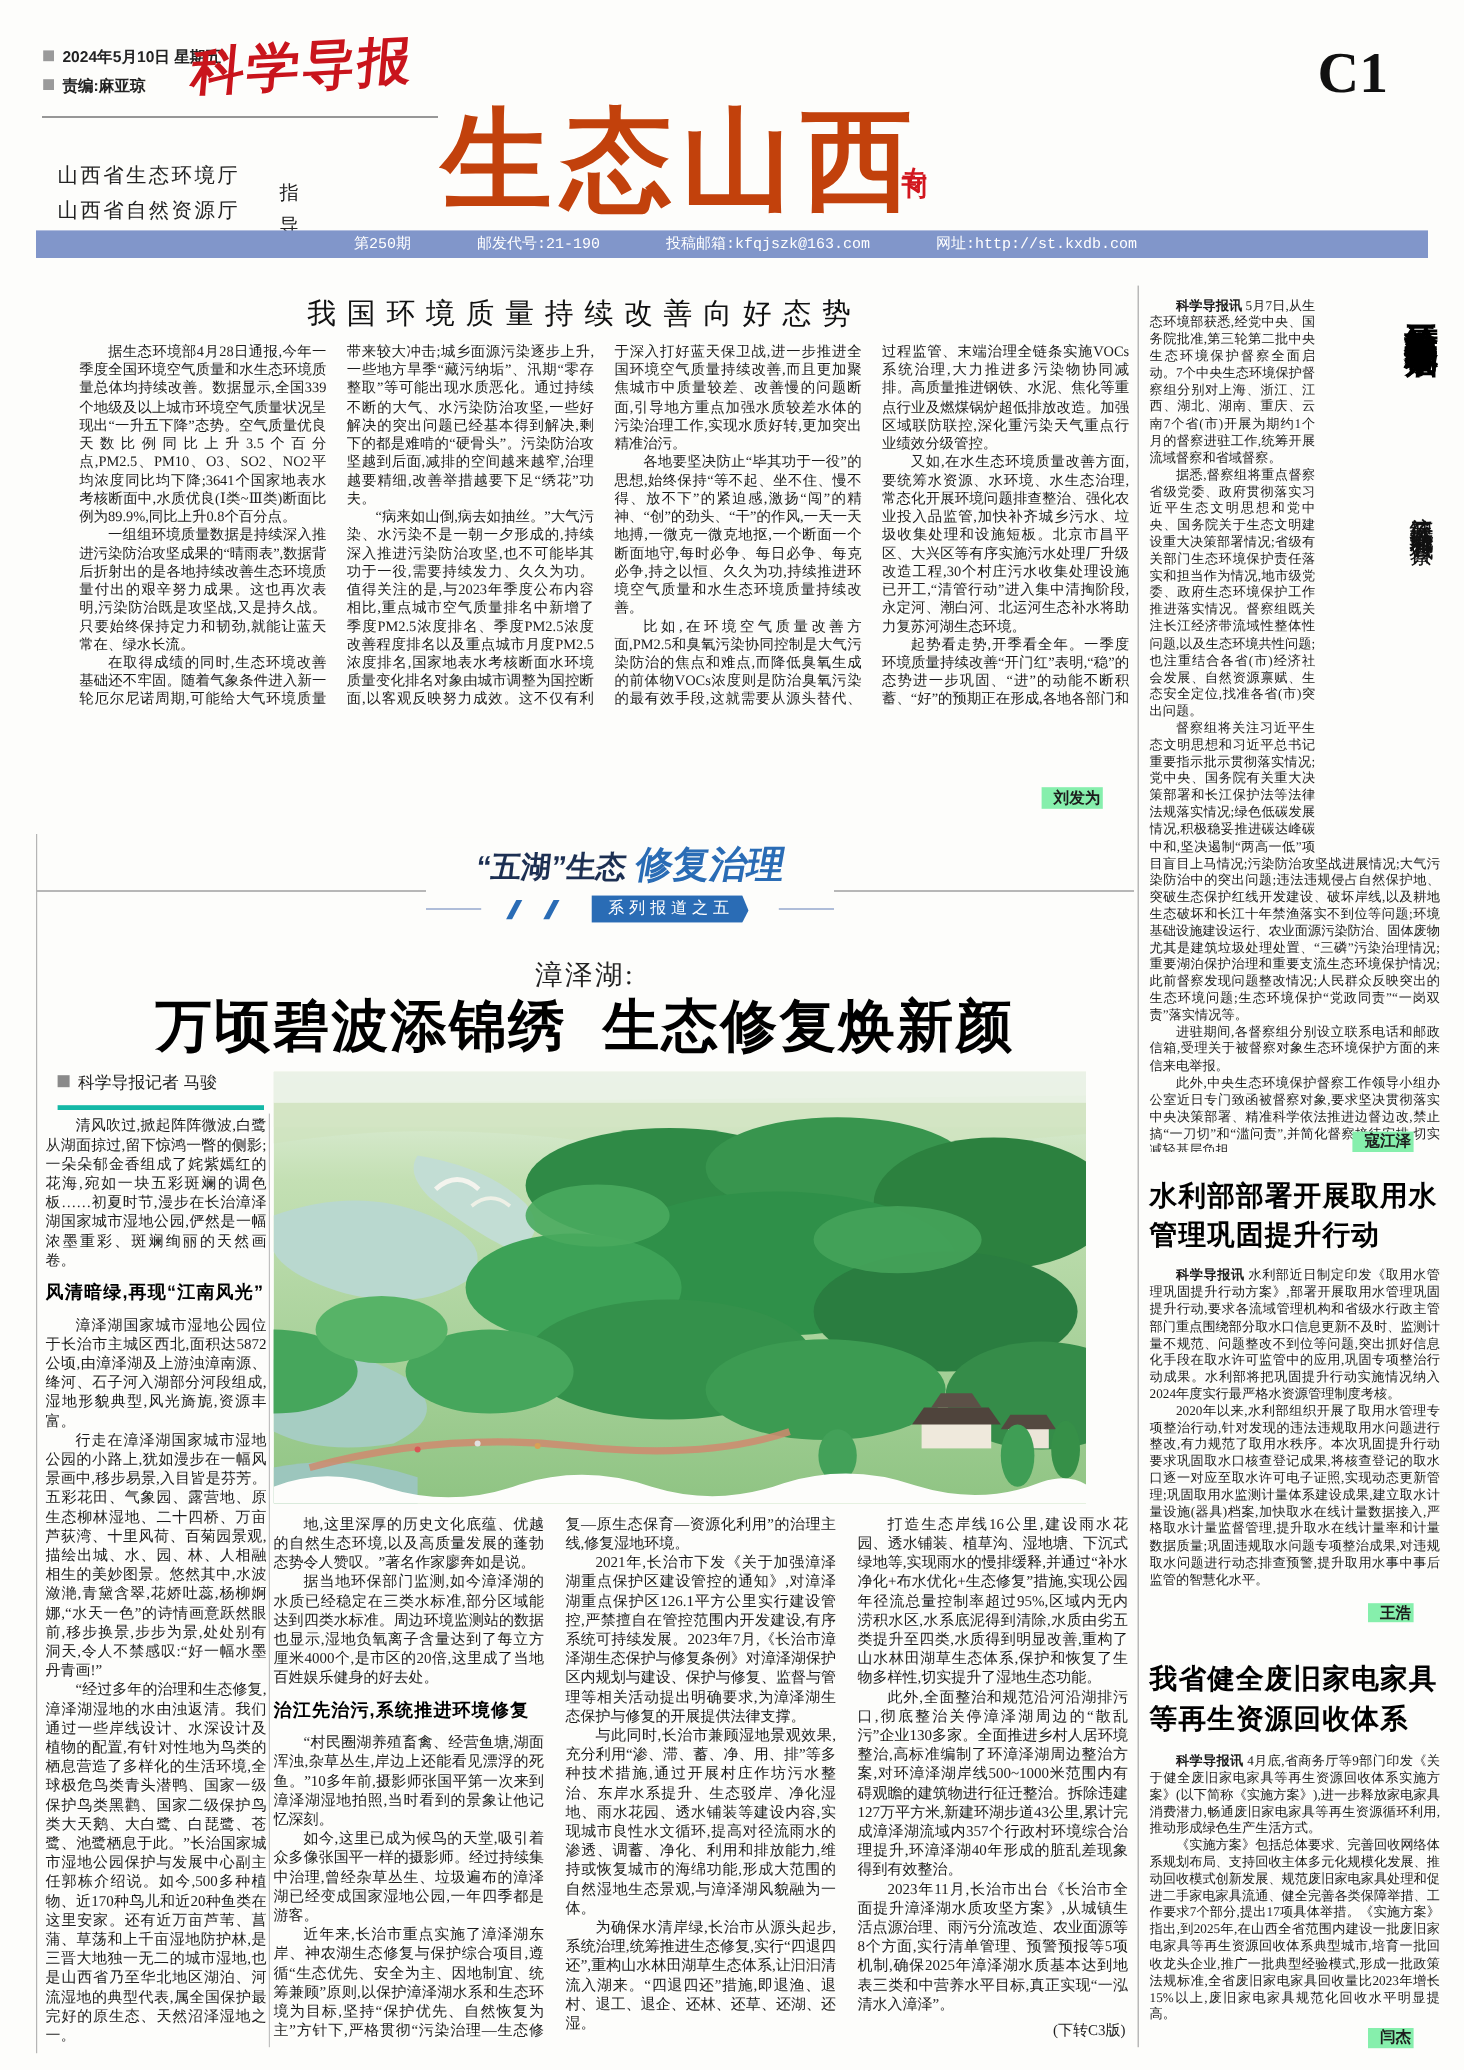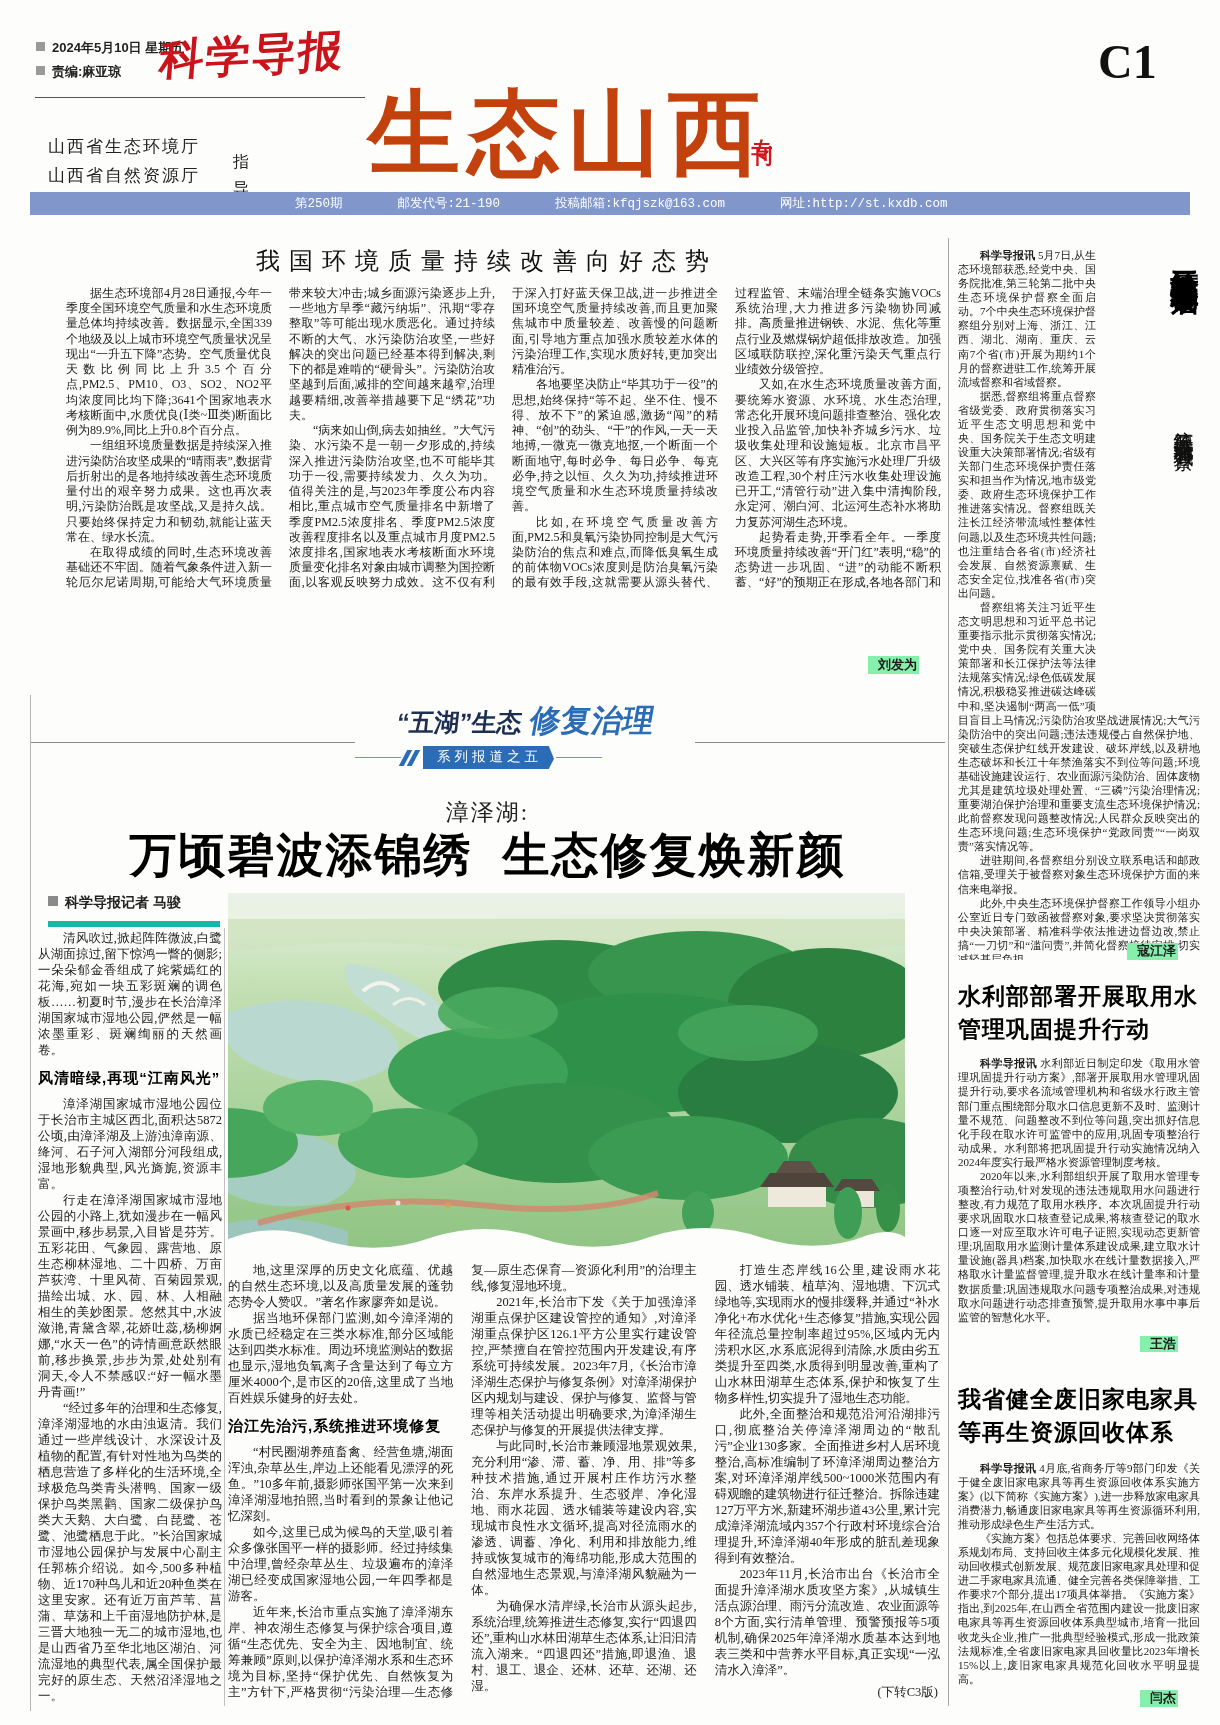--- a/index.html
+++ b/index.html
@@ -43,29 +43,29 @@
   .r-body{height:246px;margin-top:12px;}
   .mt20{margin-top:20px;} .mt31{margin-top:31px;}
   
   .feat-rule{left:30px;top:742px;width:915px;border-top:1px solid #8a8a8a;}
   .left-border{left:30px;top:695px;height:1016px;border-left:1px solid #b5b5b5;}
   .col-rule{left:224px;top:928px;height:778px;border-left:1px solid #c0c0c0;}
   .badge{left:355px;top:698px;width:340px;background:#fdfdfb;text-align:center;padding:2px 0 4px 0;}
   .badge-l1{white-space:nowrap;}
   .badge-dark{font-family:"Liberation Sans",sans-serif;font-size:25px;font-weight:900;color:#1c2f52;display:inline-block;transform:skewX(-6deg);}
   .badge-blue{font-family:"Liberation Sans",sans-serif;font-size:31px;font-weight:900;color:#2a6cb5;display:inline-block;transform:skewX(-10deg);margin-left:4px;}
-  .badge-row{display:flex;align-items:center;justify-content:flex-start;margin-top:4px;}
+  .badge-row{display:flex;align-items:center;justify-content:space-between;margin-top:4px;}
   .badge-line{width:46px;border-top:1.5px solid #7c93c2;}
   .slash{display:inline-block;width:5px;height:16px;background:#2a6cb5;transform:skewX(-28deg);margin:0 1.5px;}
   .badge-tag{background:#2a6cb5;color:#fff;font-family:"Liberation Sans",sans-serif;font-size:13.5px;letter-spacing:4px;padding:2px 12px 3px 14px;margin:0 2px 0 6px;clip-path:polygon(0 0,96% 0,100% 55%,96% 100%,0 100%);}
   .kicker{left:35px;top:797px;width:905px;text-align:center;font-size:23px;letter-spacing:2px;color:#222;}
   .feat-headline{left:35px;top:824px;width:905px;text-align:center;font-size:47px;font-weight:900;letter-spacing:2px;color:#000;font-family:"Liberation Serif",serif;margin:0;}
   .feat-headline .gap{display:inline-block;width:30px;}
-  .byline{left:48px;top:894px;width:172px;border-bottom:6px solid #14b8a6;padding-bottom:9px;
-          font-family:"Liberation Sans",sans-serif;font-size:14px;font-weight:bold;color:#222;}
+  .byline{left:48px;top:894px;width:172px;border-bottom:4px solid #14b8a6;padding-bottom:9px;
+          font-family:"Liberation Sans",sans-serif;font-size:14px;font-weight:normal;color:#222;}
   .byline .sq{width:10px;height:10px;background:#8a8a8a;}
   .feat-left{left:38px;top:930px;width:184px;height:774px;overflow:hidden;font-size:12.5px;line-height:1.28;}
   .t-h{font-family:"Liberation Sans",sans-serif;font-weight:900;font-size:15px;text-indent:0;margin:10px 0 8px 0;letter-spacing:1px;color:#000;line-height:1.3;}
   .feat-left .t-p, .feat-bottom .t-p{margin:0;text-indent:2em;text-align:justify;}
   .photo{left:228px;top:893px;width:677px;height:360px;}
   .feat-bottom{left:228px;top:1262px;width:712px;height:438px;overflow:hidden;column-count:3;column-gap:18px;
                font-size:12.5px;line-height:1.28;position:relative;}
   .continued{position:absolute;right:2px;bottom:0;background:#fdfdfb;padding-left:8px;font-size:12.5px;}
 </style>
 </head>

